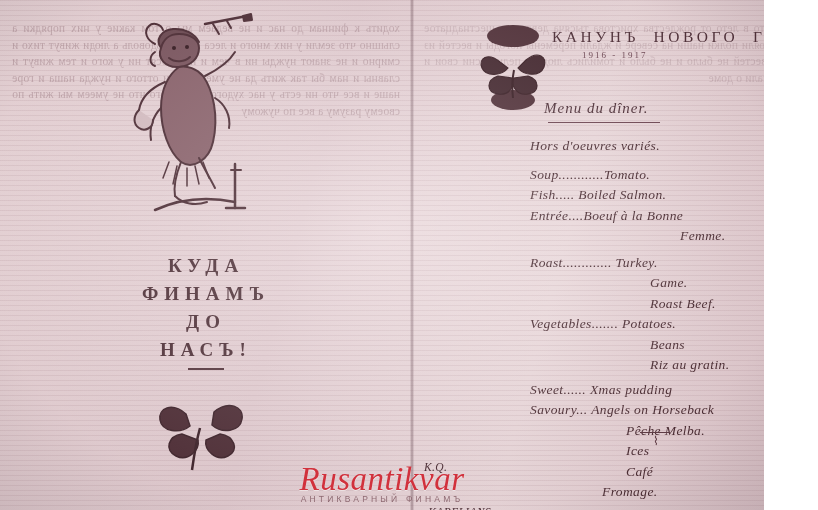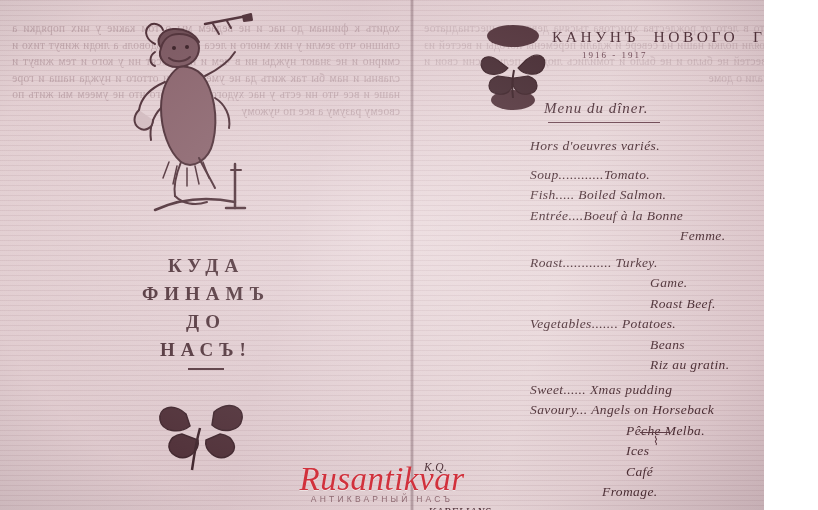--- a/index.html
+++ b/index.html
@@ -375,16 +375,16 @@
       <div>-KARELIANS.</div>
       
     </div>
   </div>
 
   <div class="fold"></div>
   <div class="vignette"></div>
 
   <div class="watermark">
     <div class="wm-main">Rusantikvar</div>
-    <div class="wm-sub">АНТИКВАРНЫЙ НАСЪ</div>
+    <div class="wm-sub">АНТИКВАРНЫЙ ФИНАМЪ</div>
   </div>
 
 </div>
 
 </body></html>

